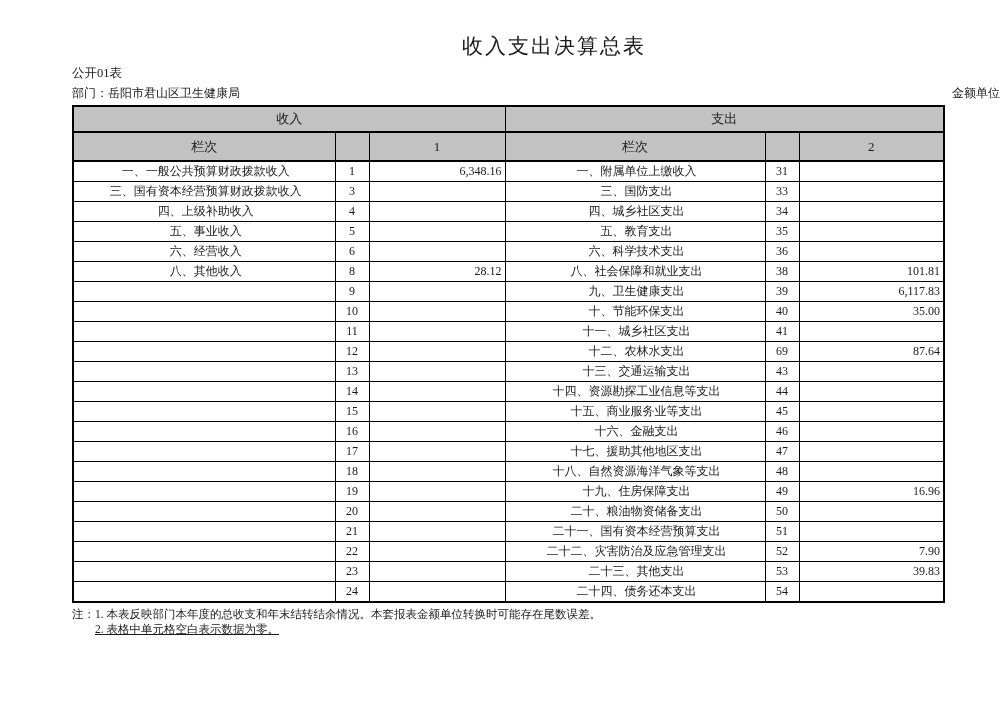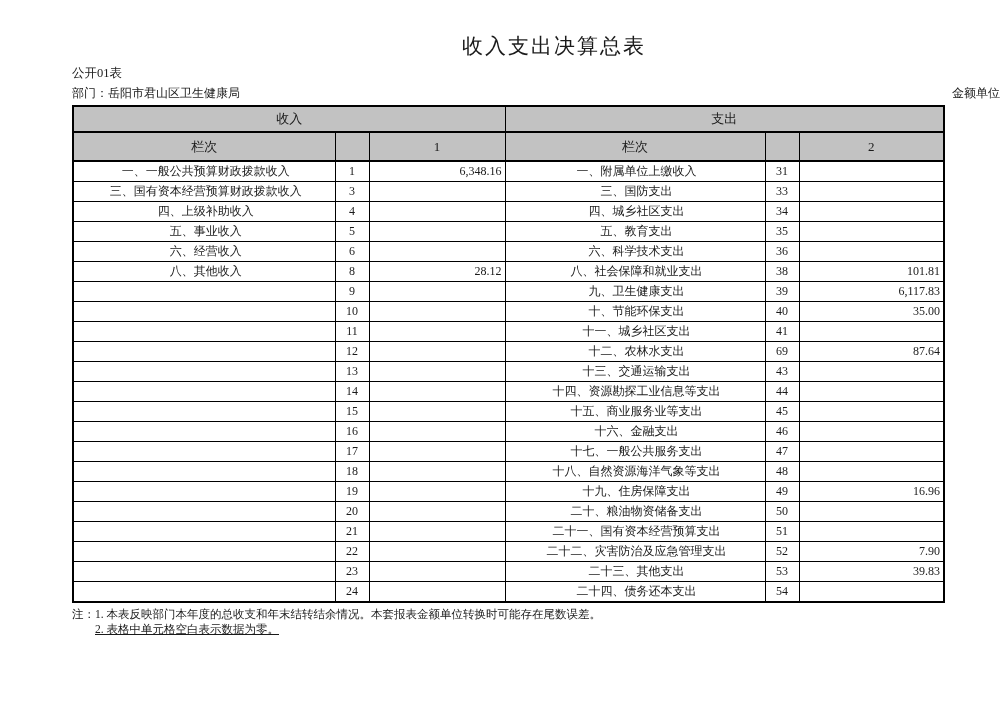--- a/index.html
+++ b/index.html
@@ -226,21 +226,21 @@
           <td class="rowno">16</td>
           <td class="amount"></td>
           <td class="item">十六、金融支出</td>
           <td class="rowno">46</td>
           <td class="amount"></td>
         </tr>
         <tr>
           <td class="item"></td>
           <td class="rowno">17</td>
           <td class="amount"></td>
-          <td class="item">十七、一般公共服务支出</td>
+          <td class="item">十七、援助其他地区支出</td>
           <td class="rowno">47</td>
           <td class="amount"></td>
         </tr>
         <tr>
           <td class="item"></td>
           <td class="rowno">18</td>
           <td class="amount"></td>
           <td class="item">十八、自然资源海洋气象等支出</td>
           <td class="rowno">48</td>
           <td class="amount"></td>

